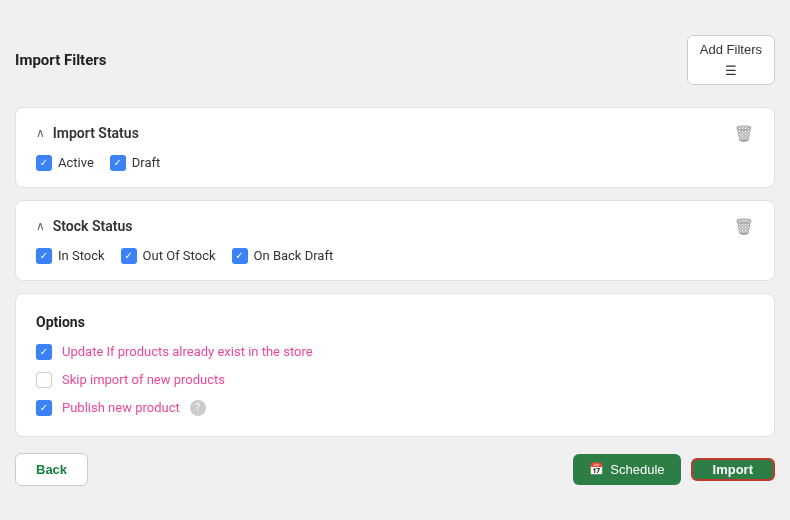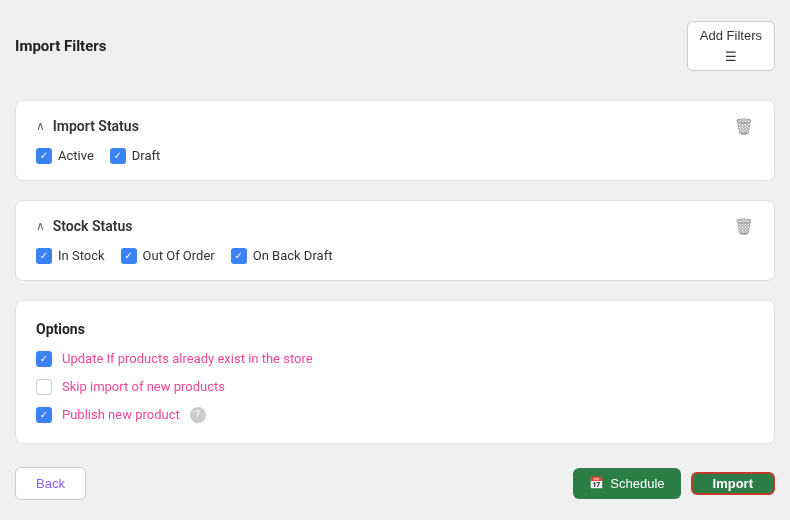--- a/index.html
+++ b/index.html
@@ -12,21 +12,21 @@
       flex-direction: column;
       align-items: center;
       justify-content: center;
       padding: 20px;
     }
     .main-container {
       background: #f0f0f0;
       width: 760px;
       display: flex;
       flex-direction: column;
-      gap: 19px;
+      gap: 12px;
     }
     .card {
       background: #fff;
       border-radius: 8px;
       border: 1px solid #e0e0e0;
       padding: 16px 20px;
     }
     .card-header {
       display: flex;
       align-items: center;
@@ -146,22 +146,23 @@
       justify-content: space-between;
       align-items: center;
       margin-top: 4px;
     }
     .back-btn {
       border: 1px solid #ccc;
       background: #fff;
       padding: 8px 20px;
       border-radius: 6px;
       font-size: 13px;
-      color: #8b5cf6;
-      cursor: pointer;
+      color: #15803d;
+      cursor: pointer;
+      font-weight: bold;
     }
     .footer-right {
       display: flex;
       gap: 10px;
       align-items: center;
     }
     .schedule-btn {
       display: flex;
       align-items: center;
       gap: 6px;
@@ -242,21 +243,21 @@
       <label class="checkbox-label">
         <div class="checkbox-box">
           <span class="checkbox-check">✓</span>
         </div>
         <span>In Stock</span>
       </label>
       <label class="checkbox-label">
         <div class="checkbox-box">
           <span class="checkbox-check">✓</span>
         </div>
-        <span>Out Of Order</span>
+        <span>Out Of Stock</span>
       </label>
       <label class="checkbox-label">
         <div class="checkbox-box">
           <span class="checkbox-check">✓</span>
         </div>
         <span>On Back Draft</span>
       </label>
     </div>
   </div>
 

